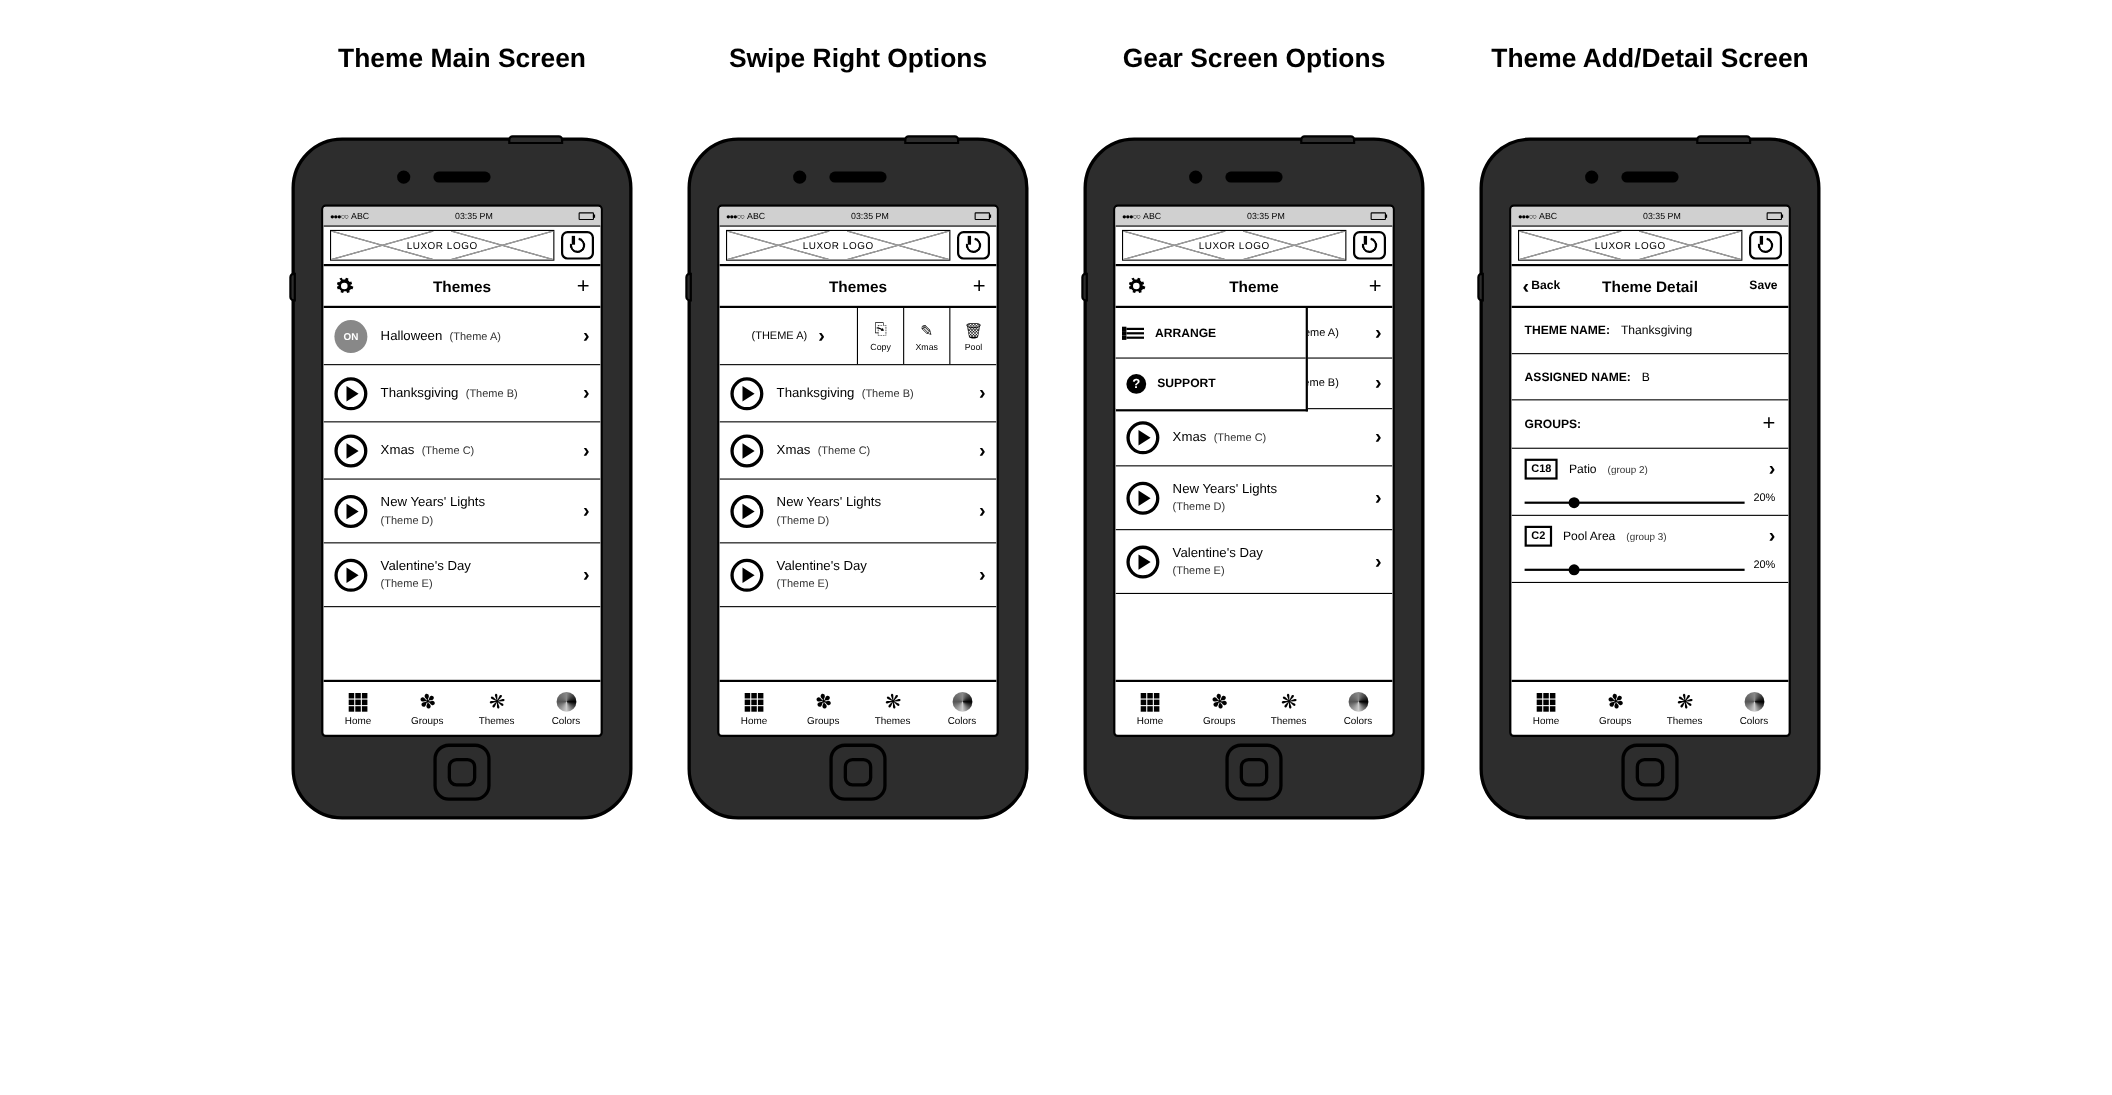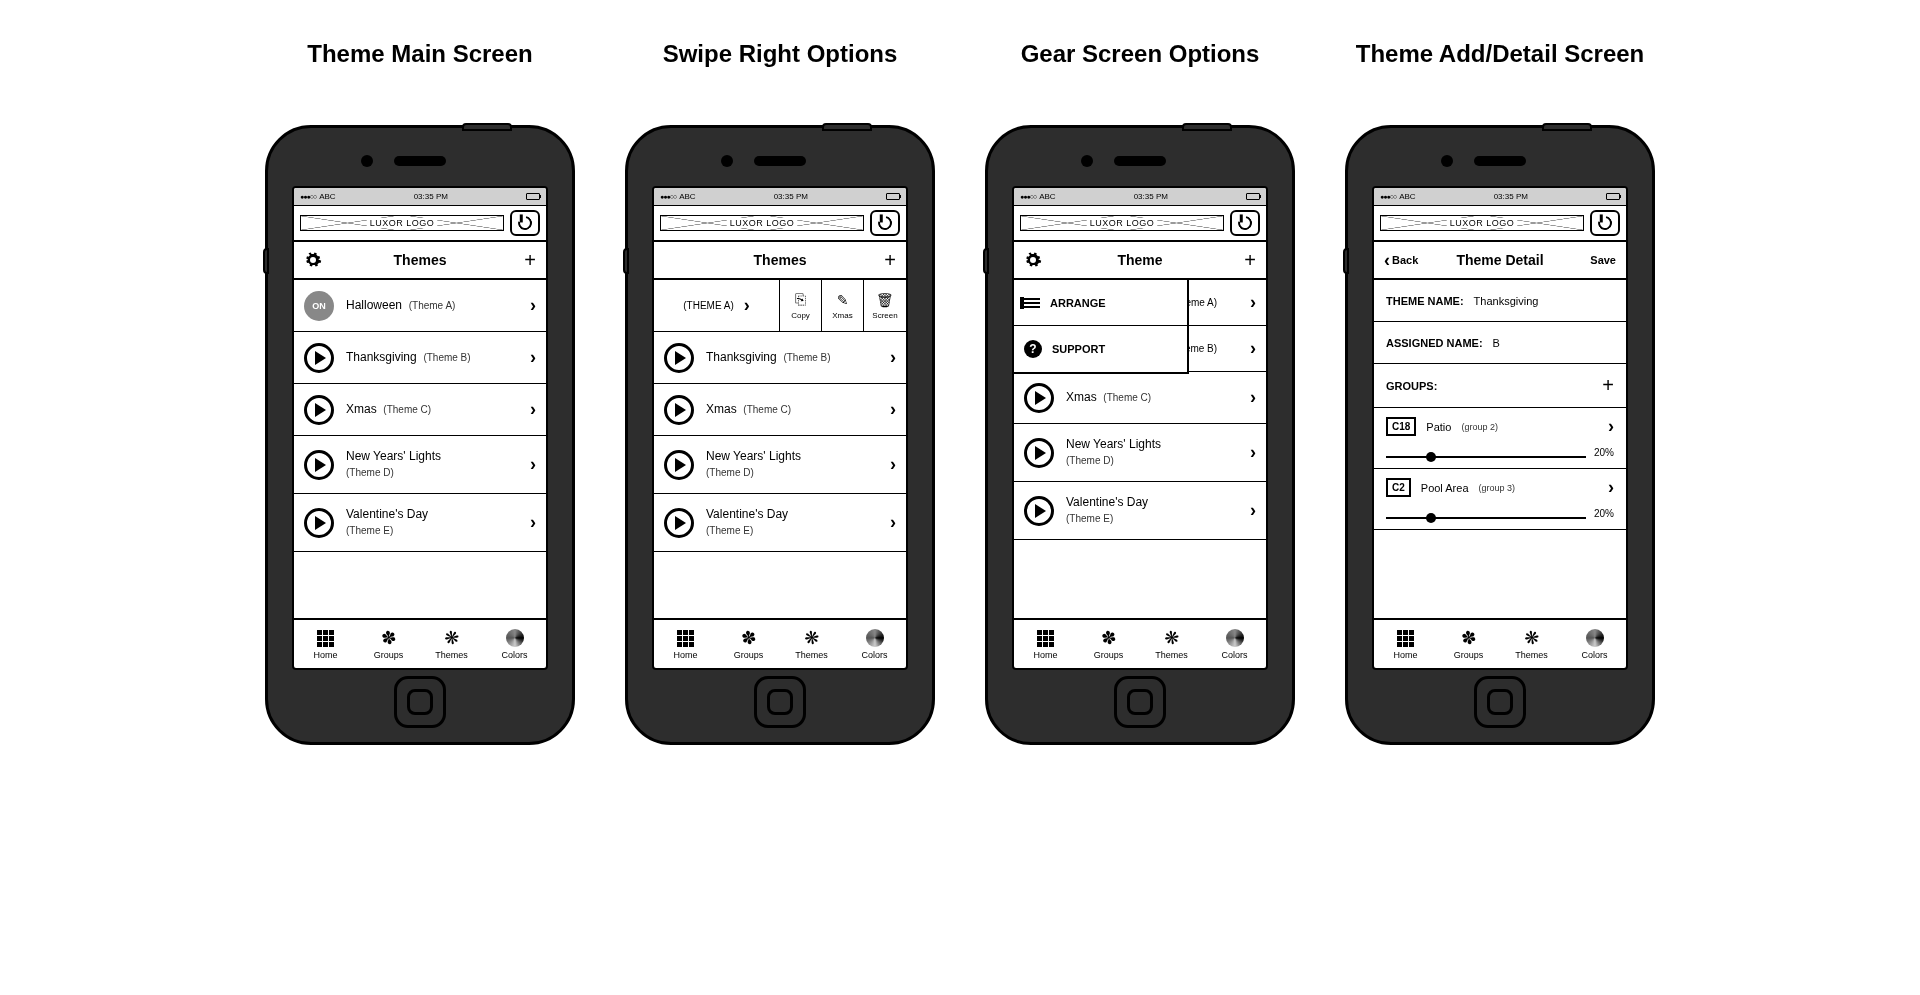--- a/index.html
+++ b/index.html
@@ -29,21 +29,21 @@
   
   .status { height:18px; background:#d0d0d0; border-bottom:1px solid #000; font-size:8px;
     display:flex; align-items:center; justify-content:space-between; padding:0 6px; }
   .status .left, .status .right { display:flex; align-items:center; gap:3px; }
   .dots::before { content:"●●●○○"; letter-spacing:-1px; font-size:7px; }
   .bat { width:14px; height:7px; border:1px solid #000; border-radius:1px; position:relative; }
   .bat::after { content:""; position:absolute; right:-2px; top:1px; width:2px; height:3px; background:#000; }
 
   
   .logorow { height:36px; border-bottom:2px solid #000; display:flex; align-items:center; padding:0 6px; gap:6px; }
-  .logobox { flex:1; height:16px; border:1.5px solid #000; position:relative; display:flex; align-items:center; justify-content:center; font-size:9px; letter-spacing:0.5px; }
+  .logobox { flex:1; height:28px; border:1.5px solid #000; position:relative; display:flex; align-items:center; justify-content:center; font-size:9px; letter-spacing:0.5px; }
   .logobox::before, .logobox::after { content:""; position:absolute; top:0; bottom:0; width:46%; }
   .logobox::before { left:0; background:linear-gradient(to bottom right, transparent 48%, #999 49%, #999 51%, transparent 52%), linear-gradient(to top right, transparent 48%, #999 49%, #999 51%, transparent 52%); }
   .logobox::after { right:0; background:linear-gradient(to bottom left, transparent 48%, #999 49%, #999 51%, transparent 52%), linear-gradient(to top left, transparent 48%, #999 49%, #999 51%, transparent 52%); }
   .powerbtn { width:30px; height:26px; border:2px solid #000; border-radius:6px; display:flex; align-items:center; justify-content:center; }
   .power-icon { width:14px; height:14px; border:2.5px solid #000; border-radius:50%; border-top-color:transparent; position:relative; transform:rotate(-34deg); }
   .power-icon::after { content:""; position:absolute; top:-5px; left:3px; width:2.5px; height:8px; background:#000; transform:rotate(34deg); }
 
   
   .hdr { height:38px; border-bottom:2px solid #000; display:flex; align-items:center; padding:0 10px; font-size:14px; font-weight:bold; position:relative; }
   .hdr .center { position:absolute; left:50%; transform:translateX(-50%); }
@@ -255,21 +255,21 @@
           <div class="swipe-btn">
                 <span class="swipe-icon">⎘</span>
                 <span>Copy</span>
               </div>
           <div class="swipe-btn">
                 <span class="swipe-icon">✎</span>
                 <span>Xmas</span>
               </div>
           <div class="swipe-btn">
                 <span class="swipe-icon">🗑</span>
-                <span>Screen</span>
+                <span>Pool</span>
               </div>
         </div>
         <div class="row">
           <div class="playbtn">
                 <div class="play-tri"></div>
               </div>
           <div class="rowtxt"><span>Thanksgiving</span> &nbsp;<span class="sub">(Theme B)</span></div>
           <span class="chev">›</span>
         </div>
         <div class="row">

